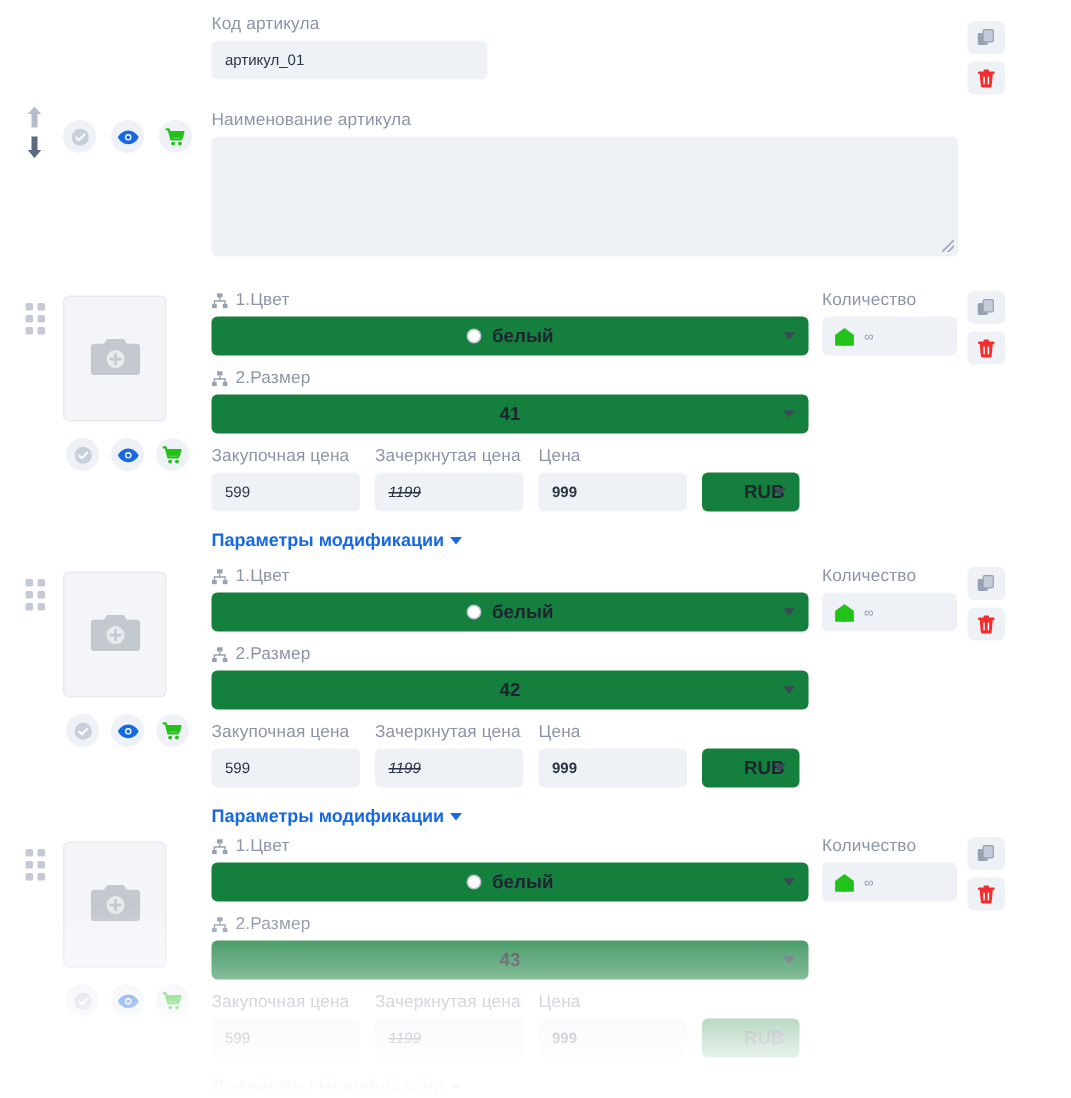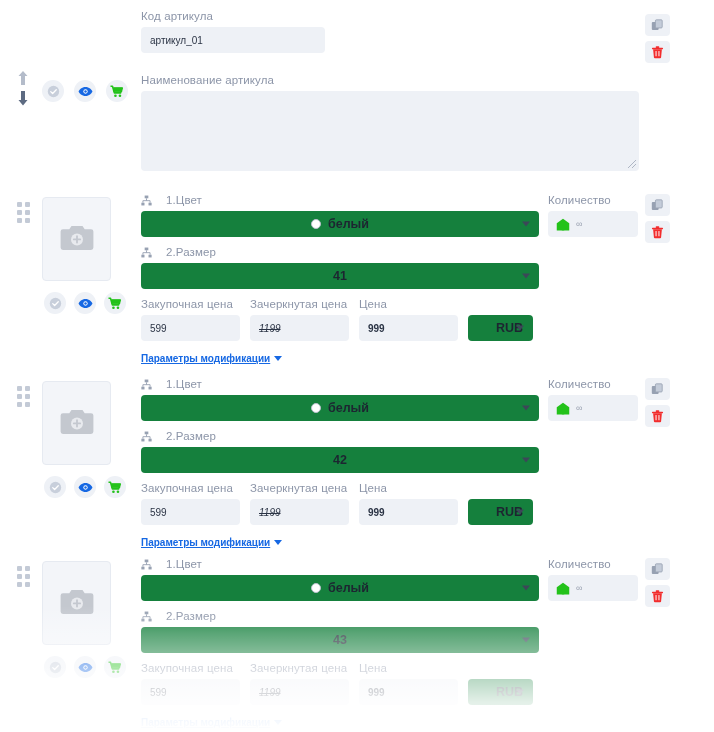--- a/index.html
+++ b/index.html
@@ -101,30 +101,30 @@
   .thumb {
     position: absolute; left: 42px; top: 3px;
     width: 69px; height: 84px;
     background: #f3f5f9; border: 1px solid #e6eaf1; border-radius: 4px;
     display: flex; align-items: center; justify-content: center;
   }
   .row-circles { position: absolute; left: 44px; top: 98px; display: flex; gap: 8px; }
 
   .row-fields { position: absolute; left: 141px; width: 398px; }
   .grp { margin-bottom: 9px; }
-  .grp .fld-label { display: flex; align-items: center; gap: 14px; }
+  .grp .fld-label { display: flex; align-items: center; gap: 5px; }
   .price-row { display: flex; gap: 10px; align-items: flex-end; }
   .price-col-1 { width: 99px; }
   .price-col-2 { width: 99px; }
   .price-col-3 { width: 99px; }
   .price-col-4 { width: 65px; }
   .modlink {
     margin-top: 12px;
-    font-size: 10px; font-weight: bold; color: #1668e3;
-    display: inline-flex; align-items: center; gap: 4px; text-decoration: underline;
+    font-size: 12px; font-weight: bold; color: #1668e3;
+    display: inline-flex; align-items: center; gap: 4px;
   }
   .modlink .chev {
     width:0;height:0;border-left:4px solid transparent;border-right:4px solid transparent;
     border-top:5px solid #1668e3;
   }
 
   .qty { position: absolute; left: 548px; width: 90px; }
   .qty .qbox {
     background:#eef1f6; border-radius:4px; height:26px;
     display:flex; align-items:center; gap:6px; padding:0 8px;

